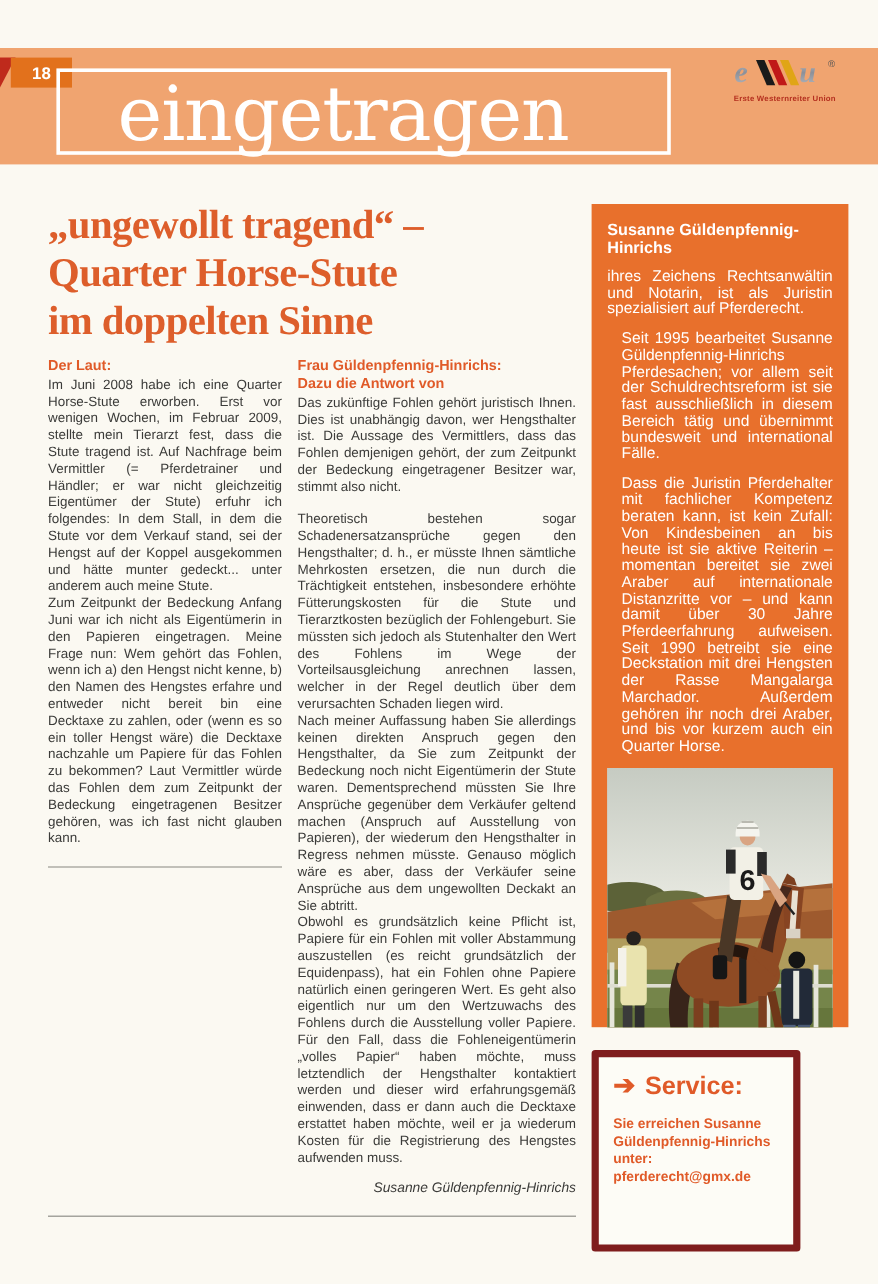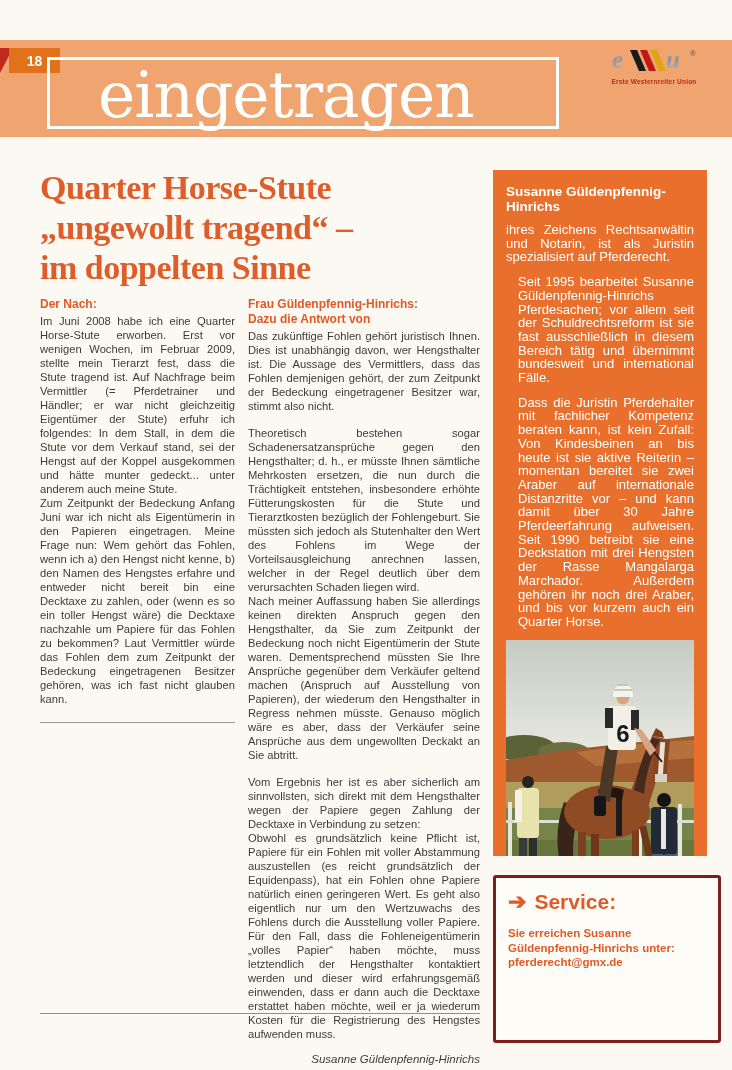--- a/index.html
+++ b/index.html
@@ -38,22 +38,22 @@
 
   
   .sidebar{position:absolute;left:493px;top:170px;width:214px;height:686px;background:#e8702c;
     box-sizing:border-box;padding:14px 13px;overflow:hidden;}
   .sidebar-heading{color:#ffffff;font-weight:bold;font-size:13.5px;margin-bottom:9px;}
   .sidebar .body-p{color:#ffffff;font-size:13px;line-height:13.7px;}
   .sidebar .body-p.gap{margin-top:11px;margin-left:12px;}
   .photo{margin:11px auto 0;width:188px;height:250px;background:#cfd3ca;overflow:hidden;}
 
   
-  .service-box{position:absolute;left:493px;top:875px;width:228px;height:168px;background:#fdfcf6;
-    border:3px solid #7f1d1d;border-radius:3px;box-sizing:border-box;padding:12px 12px 10px;}
+  .service-box{position:absolute;left:493px;top:875px;width:174px;height:168px;background:#fdfcf6;
+    border:6px solid #7f1d1d;border-radius:3px;box-sizing:border-box;padding:12px 12px 10px;}
   .service-head{color:#e05a28;font-weight:bold;font-size:21px;line-height:24px;}
   .service-head .arrow{font-size:22px;margin-right:8px;}
   .service-body{font-size:11.2px;line-height:14px;text-align:justify;color:#3b3b39;margin:11px 0 0;}
   .service-contact{color:#e05a28;font-weight:bold;font-size:11.5px;line-height:14.5px;margin:12px 0 0;}
 
   
   .footer{position:absolute;left:40px;top:1013px;width:440px;text-align:center;}
   .footer-rule{border:none;border-top:1px solid #8f8f89;margin:0 0 4px;}
   .footer-text{font-family:"Liberation Serif",serif;font-size:13px;color:#2a2a28;letter-spacing:1.5px;}
   .footer-text .mag{font-variant:small-caps;letter-spacing:2px;}
@@ -84,46 +84,45 @@
         <polygon points="34,3 41,3 50,24 43,24" fill="#c01818"></polygon>
         <polygon points="44,3 51,3 60,24 53,24" fill="#e0a516"></polygon>
         <text x="60" y="21" font-family="Liberation Serif,serif" font-style="italic" font-weight="bold" font-size="25" fill="url(#silver)">u</text>
         <text x="84" y="9" font-size="8" fill="#555">®</text>
       </svg>
       <div class="logo-sub">Erste Westernreiter Union</div>
     </div>
   </div>
 
   <h1 class="article-title">
+    <span>„ungewollt tragend“ –</span>
     <span>Quarter Horse-Stute</span>
-    <span>„ungewollt tragend“ –</span>
     <span>im doppelten Sinne</span>
   </h1>
 
   <div class="col col-left">
-    <div class="col-heading">Der Nach:</div>
+    <div class="col-heading">Der Laut:</div>
     <div>
 
     <p class="body-p">Im Juni 2008 habe ich eine Quarter Horse-Stute erworben. Erst vor wenigen Wochen, im Februar 2009, stellte mein Tierarzt fest, dass die Stute tragend ist. Auf Nachfrage beim Vermittler (= Pferdetrainer und Händler; er war nicht gleichzeitig Eigentümer der Stute) erfuhr ich folgendes: In dem Stall, in dem die Stute vor dem Verkauf stand, sei der Hengst auf der Koppel ausgekommen und hätte munter gedeckt... unter anderem auch meine Stute.</p>
         <p class="body-p">Zum Zeitpunkt der Bedeckung Anfang Juni war ich nicht als Eigentümerin in den Papieren eingetragen. Meine Frage nun: Wem gehört das Fohlen, wenn ich a) den Hengst nicht kenne, b) den Namen des Hengstes erfahre und entweder nicht bereit bin eine Decktaxe zu zahlen, oder (wenn es so ein toller Hengst wäre) die Decktaxe nachzahle um Papiere für das Fohlen zu bekommen? Laut Vermittler würde das Fohlen dem zum Zeitpunkt der Bedeckung eingetragenen Besitzer gehören, was ich fast nicht glauben kann.</p>
       </div>
     <hr class="case-rule">
   </div>
 
   <div class="col col-mid">
     <div class="col-heading">
       <span>Frau Güldenpfennig-Hinrichs:</span>
       <span>Dazu die Antwort von</span>
     </div>
     <div>
 
     <p class="body-p">Das zukünftige Fohlen gehört juristisch Ihnen. Dies ist unabhängig davon, wer Hengsthalter ist. Die Aussage des Vermittlers, dass das Fohlen demjenigen gehört, der zum Zeitpunkt der Bedeckung eingetragener Besitzer war, stimmt also nicht.</p>
         <p class="body-p gap">Theoretisch bestehen sogar Schadenersatzansprüche gegen den Hengsthalter; d. h., er müsste Ihnen sämtliche Mehrkosten ersetzen, die nun durch die Trächtigkeit entstehen, insbesondere erhöhte Fütterungskosten für die Stute und Tierarztkosten bezüglich der Fohlengeburt. Sie müssten sich jedoch als Stutenhalter den Wert des Fohlens im Wege der Vorteilsausgleichung anrechnen lassen, welcher in der Regel deutlich über dem verursachten Schaden liegen wird.</p>
         <p class="body-p">Nach meiner Auffassung haben Sie allerdings keinen direkten Anspruch gegen den Hengsthalter, da Sie zum Zeitpunkt der Bedeckung noch nicht Eigentümerin der Stute waren. Dementsprechend müssten Sie Ihre Ansprüche gegenüber dem Verkäufer geltend machen (Anspruch auf Ausstellung von Papieren), der wiederum den Hengsthalter in Regress nehmen müsste. Genauso möglich wäre es aber, dass der Verkäufer seine Ansprüche aus dem ungewollten Deckakt an Sie abtritt.</p>
-        <p class="body-p gap">Vom Ergebnis her ist es aber sicherlich am sinnvollsten, sich direkt mit dem Hengsthalter wegen der Papiere gegen Zahlung der Decktaxe in Verbindung zu setzen:</p>
         <p class="body-p">Obwohl es grundsätzlich keine Pflicht ist, Papiere für ein Fohlen mit voller Abstammung auszustellen (es reicht grundsätzlich der Equidenpass), hat ein Fohlen ohne Papiere natürlich einen geringeren Wert. Es geht also eigentlich nur um den Wertzuwachs des Fohlens durch die Ausstellung voller Papiere. Für den Fall, dass die Fohleneigentümerin „volles Papier“ haben möchte, muss letztendlich der Hengsthalter kontaktiert werden und dieser wird erfahrungsgemäß einwenden, dass er dann auch die Decktaxe erstattet haben möchte, weil er ja wiederum Kosten für die Registrierung des Hengstes aufwenden muss.</p>
       </div>
     <div class="signature">Susanne Güldenpfennig-Hinrichs</div>
   </div>
 
   <div class="sidebar">
     <div class="sidebar-heading">Susanne Güldenpfennig-Hinrichs</div>
     <div>
 
     <p class="body-p">ihres Zeichens Rechtsanwältin und Notarin, ist als Juristin spezialisiert auf Pferderecht.</p>

